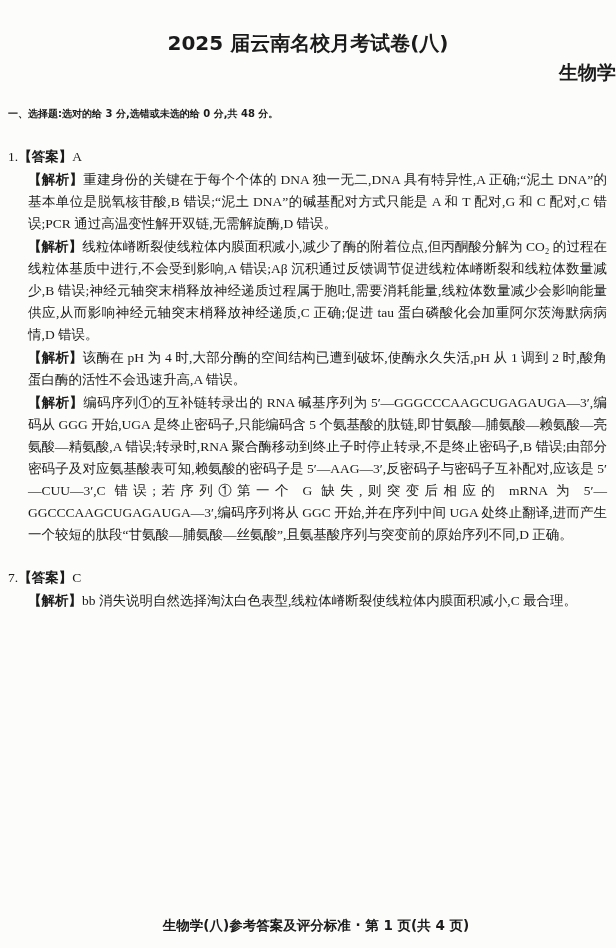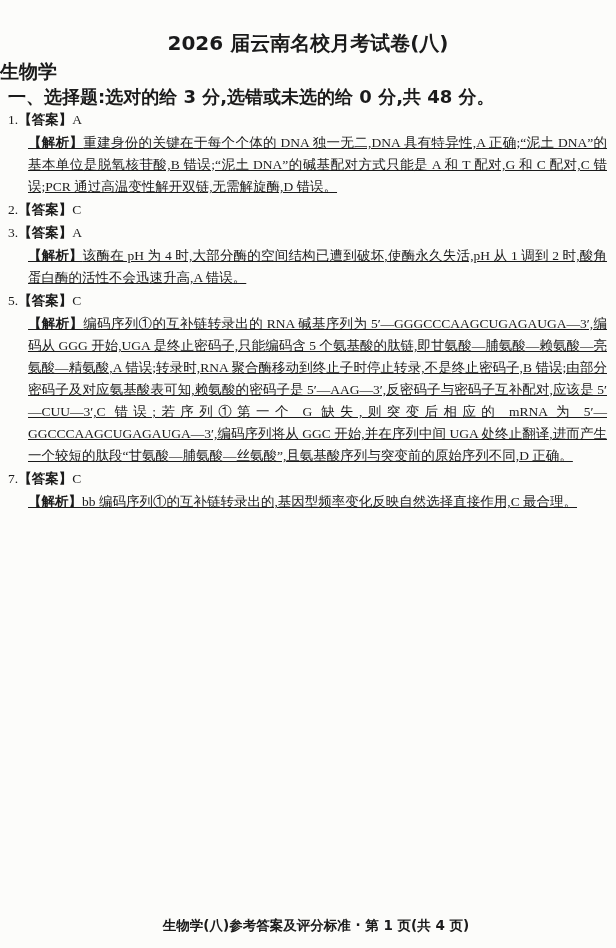--- a/index.html
+++ b/index.html
@@ -29,103 +29,101 @@
     padding-top: 30px;
     text-align: center;
     font-size: 20px;
     line-height: 26px;
     font-weight: bold;
     font-family: "DejaVu Sans", "Liberation Sans", sans-serif;
   }
   .subtitle {
     margin: 0;
     padding-top: 4px;
-    text-align: left;
+    text-align: right;
     font-size: 19px;
     line-height: 26px;
     font-weight: bold;
-    font-family: Liberation Mono, monospace;
+    font-family: Liberation Sans, sans-serif;
   }
   .section-header {
-    margin: 0 8px 0 8px;
-    font-size: 18px;
+    margin: 17px 8px 0 8px;
+    font-size: 10px;
     font-weight: bold;
     font-family: "DejaVu Sans", "Liberation Sans", sans-serif;
   }
   .items {
     margin: 0 9px 0 8px;
   }
   .item {
     margin-left: 20px; 
   }
   .answer-line {
     margin-left: -20px; 
+    margin-top: 20px;
   }
   .num {
     font-family: "Liberation Serif", "DejaVu Serif", serif;
   }
   .ans {
     font-family: "Liberation Serif", "DejaVu Serif", serif;
   }
   .analysis {
     text-align: justify;
     text-justify: inter-character;
-    text-decoration: underline;
   }
   .footer {
     position: absolute;
     left: 8px;
     bottom: 12px;
     width: 100%;
     text-align: center;
     font-size: 13.5px;
     font-weight: bold;
     font-family: "DejaVu Sans", "Liberation Sans", sans-serif;
   }
 </style>
 </head>
 <body>
 
 <div class="page">
 
-  <h1 class="title">2026 届云南名校月考试卷(八)</h1>
+  <h1 class="title">2025 届云南名校月考试卷(八)</h1>
   <h2 class="subtitle">生物学</h2>
 
   <div class="section-header">一、选择题:选对的给 3 分,选错或未选的给 0 分,共 48 分。</div>
 
   <div class="items">
 
     <div class="item">
       <div class="answer-line"><span class="num">1.</span><span class="hei">【答案】</span><span class="ans">A</span></div>
       <div class="analysis"><span class="hei">【解析】</span><span>重建身份的关键在于每个个体的 DNA 独一无二,DNA 具有特异性,A 正确;“泥土 DNA”的基本单位是脱氧核苷酸,B 错误;“泥土 DNA”的碱基配对方式只能是 A 和 T 配对,G 和 C 配对,C 错误;PCR 通过高温变性解开双链,无需解旋酶,D 错误。</span></div>
     </div>
 
     <div class="item">
-      <div class="answer-line"><span class="num">2.</span><span class="hei">【答案】</span><span class="ans">C</span></div>
+      <div class="analysis"><span class="hei">【解析】</span><span>线粒体嵴断裂使线粒体内膜面积减小,减少了酶的附着位点,但丙酮酸分解为 CO₂ 的过程在线粒体基质中进行,不会受到影响,A 错误;Aβ 沉积通过反馈调节促进线粒体嵴断裂和线粒体数量减少,B 错误;神经元轴突末梢释放神经递质过程属于胞吐,需要消耗能量,线粒体数量减少会影响能量供应,从而影响神经元轴突末梢释放神经递质,C 正确;促进 tau 蛋白磷酸化会加重阿尔茨海默病病情,D 错误。</span></div>
     </div>
 
     <div class="item">
-      <div class="answer-line"><span class="num">3.</span><span class="hei">【答案】</span><span class="ans">A</span></div>
       <div class="analysis"><span class="hei">【解析】</span><span>该酶在 pH 为 4 时,大部分酶的空间结构已遭到破坏,使酶永久失活,pH 从 1 调到 2 时,酸角蛋白酶的活性不会迅速升高,A 错误。</span></div>
     </div>
 
     <div class="item">
     </div>
 
     <div class="item">
-      <div class="answer-line"><span class="num">5.</span><span class="hei">【答案】</span><span class="ans">C</span></div>
     </div>
 
     <div class="item">
       <div class="analysis"><span class="hei">【解析】</span><span>编码序列①的互补链转录出的 RNA 碱基序列为 5′—GGGCCCAAGCUGAGAUGA—3′,编码从 GGG 开始,UGA 是终止密码子,只能编码含 5 个氨基酸的肽链,即甘氨酸—脯氨酸—赖氨酸—亮氨酸—精氨酸,A 错误;转录时,RNA 聚合酶移动到终止子时停止转录,不是终止密码子,B 错误;由部分密码子及对应氨基酸表可知,赖氨酸的密码子是 5′—AAG—3′,反密码子与密码子互补配对,应该是 5′—CUU—3′,C 错误;若序列①第一个 G 缺失,则突变后相应的 mRNA 为 5′—GGCCCAAGCUGAGAUGA—3′,编码序列将从 GGC 开始,并在序列中间 UGA 处终止翻译,进而产生一个较短的肽段“甘氨酸—脯氨酸—丝氨酸”,且氨基酸序列与突变前的原始序列不同,D 正确。</span></div>
     </div>
 
     <div class="item">
       <div class="answer-line"><span class="num">7.</span><span class="hei">【答案】</span><span class="ans">C</span></div>
-      <div class="analysis"><span class="hei">【解析】</span><span>bb 编码序列①的互补链转录出的,基因型频率变化反映自然选择直接作用,C 最合理。</span></div>
+      <div class="analysis"><span class="hei">【解析】</span><span>bb 消失说明自然选择淘汰白色表型,线粒体嵴断裂使线粒体内膜面积减小,C 最合理。</span></div>
     </div>
 
     <div class="item">
     </div>
 
   </div>
 
   <div class="footer">生物学(八)参考答案及评分标准 · 第 1 页(共 4 页)</div>
 
 </div>

